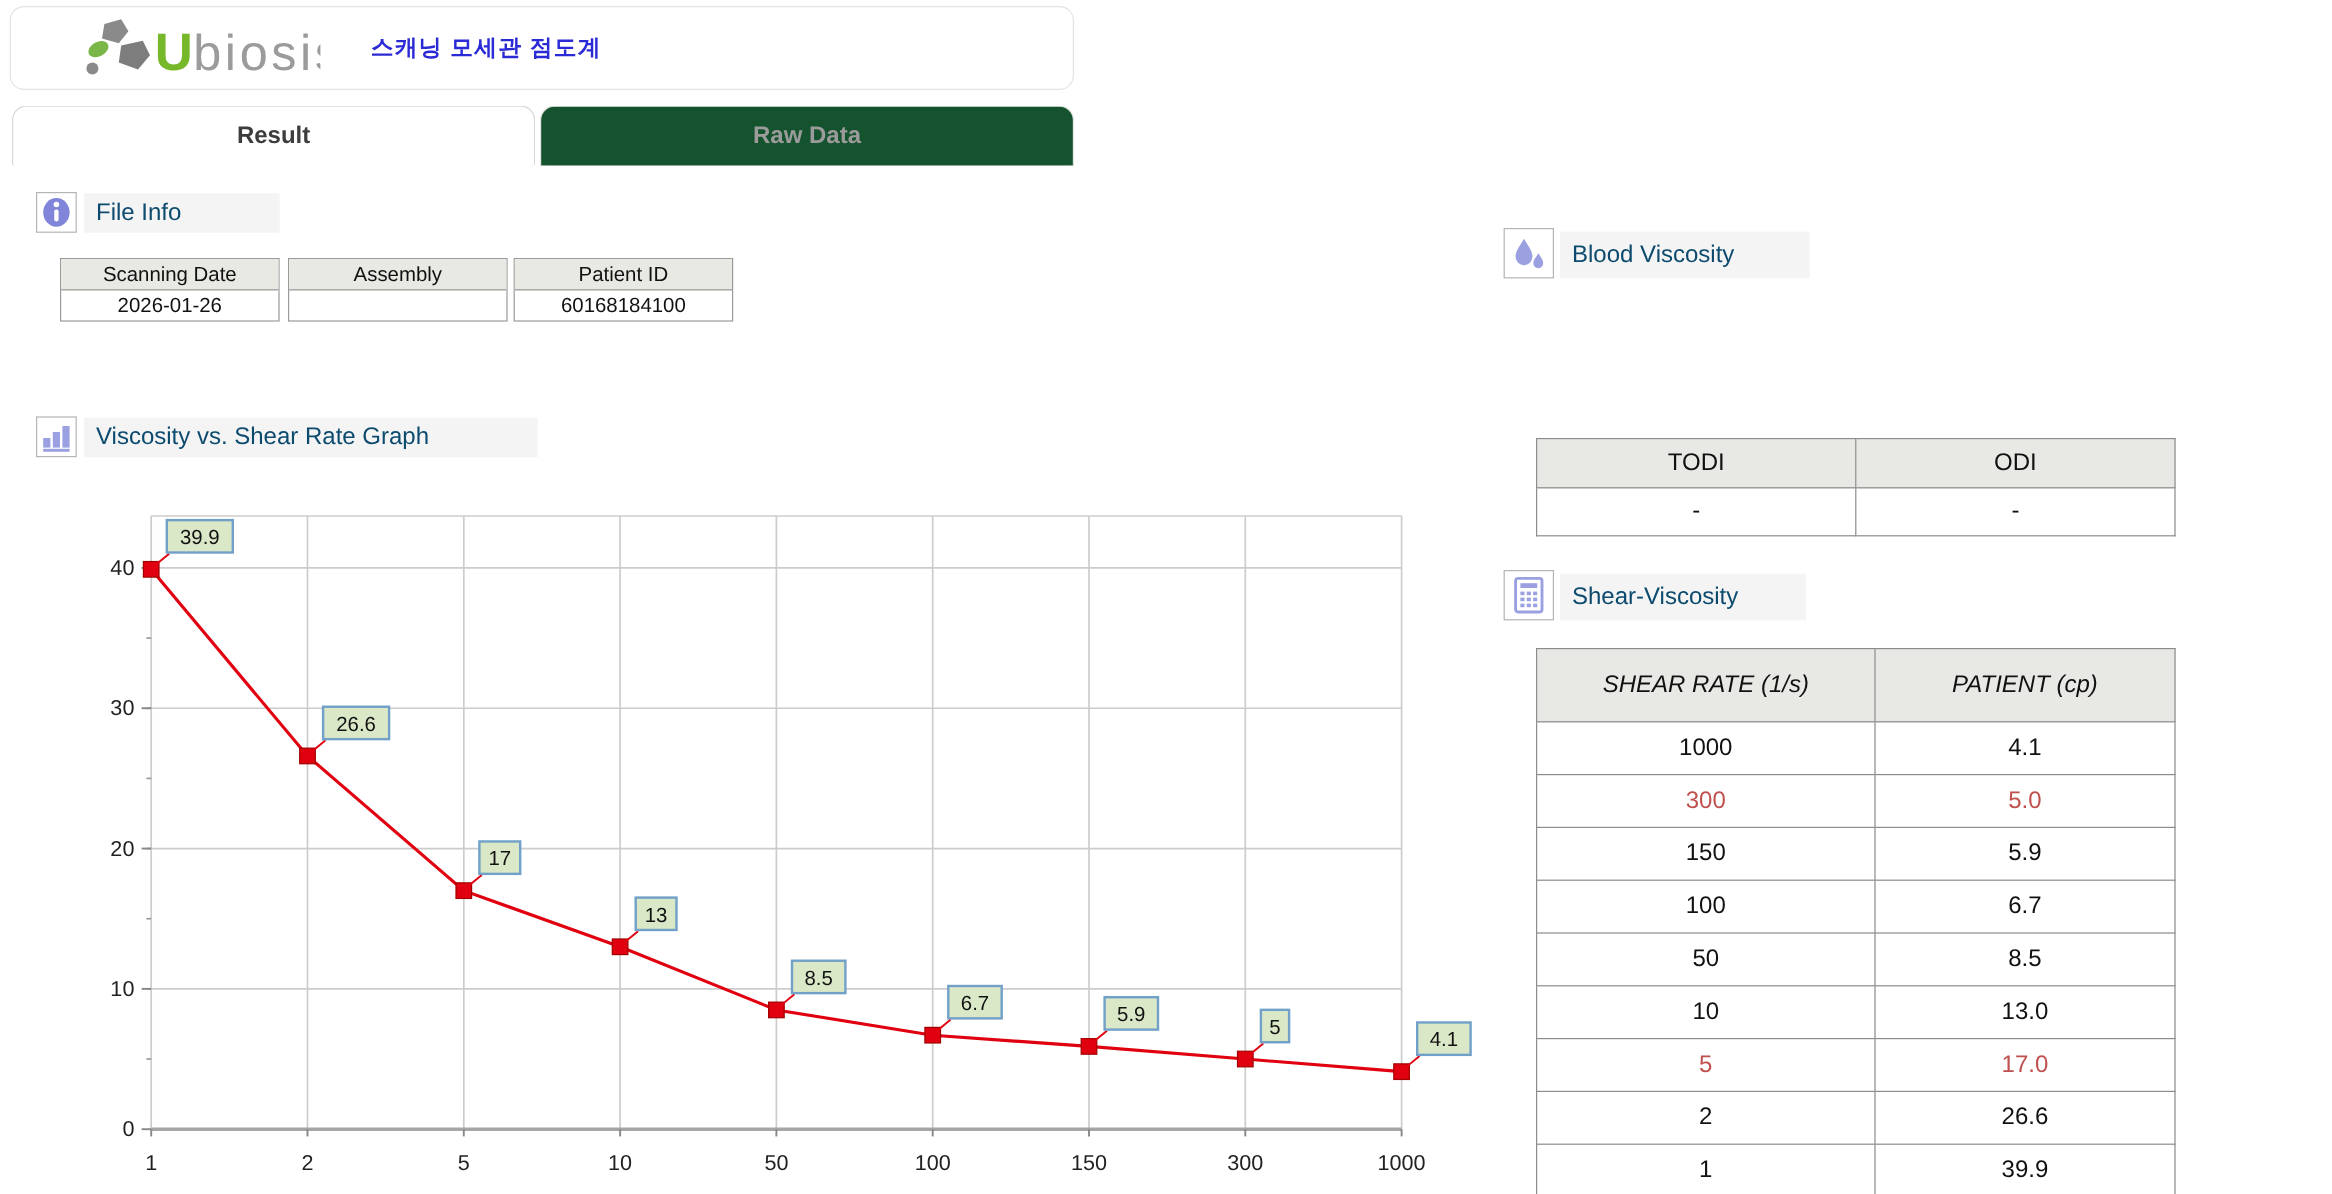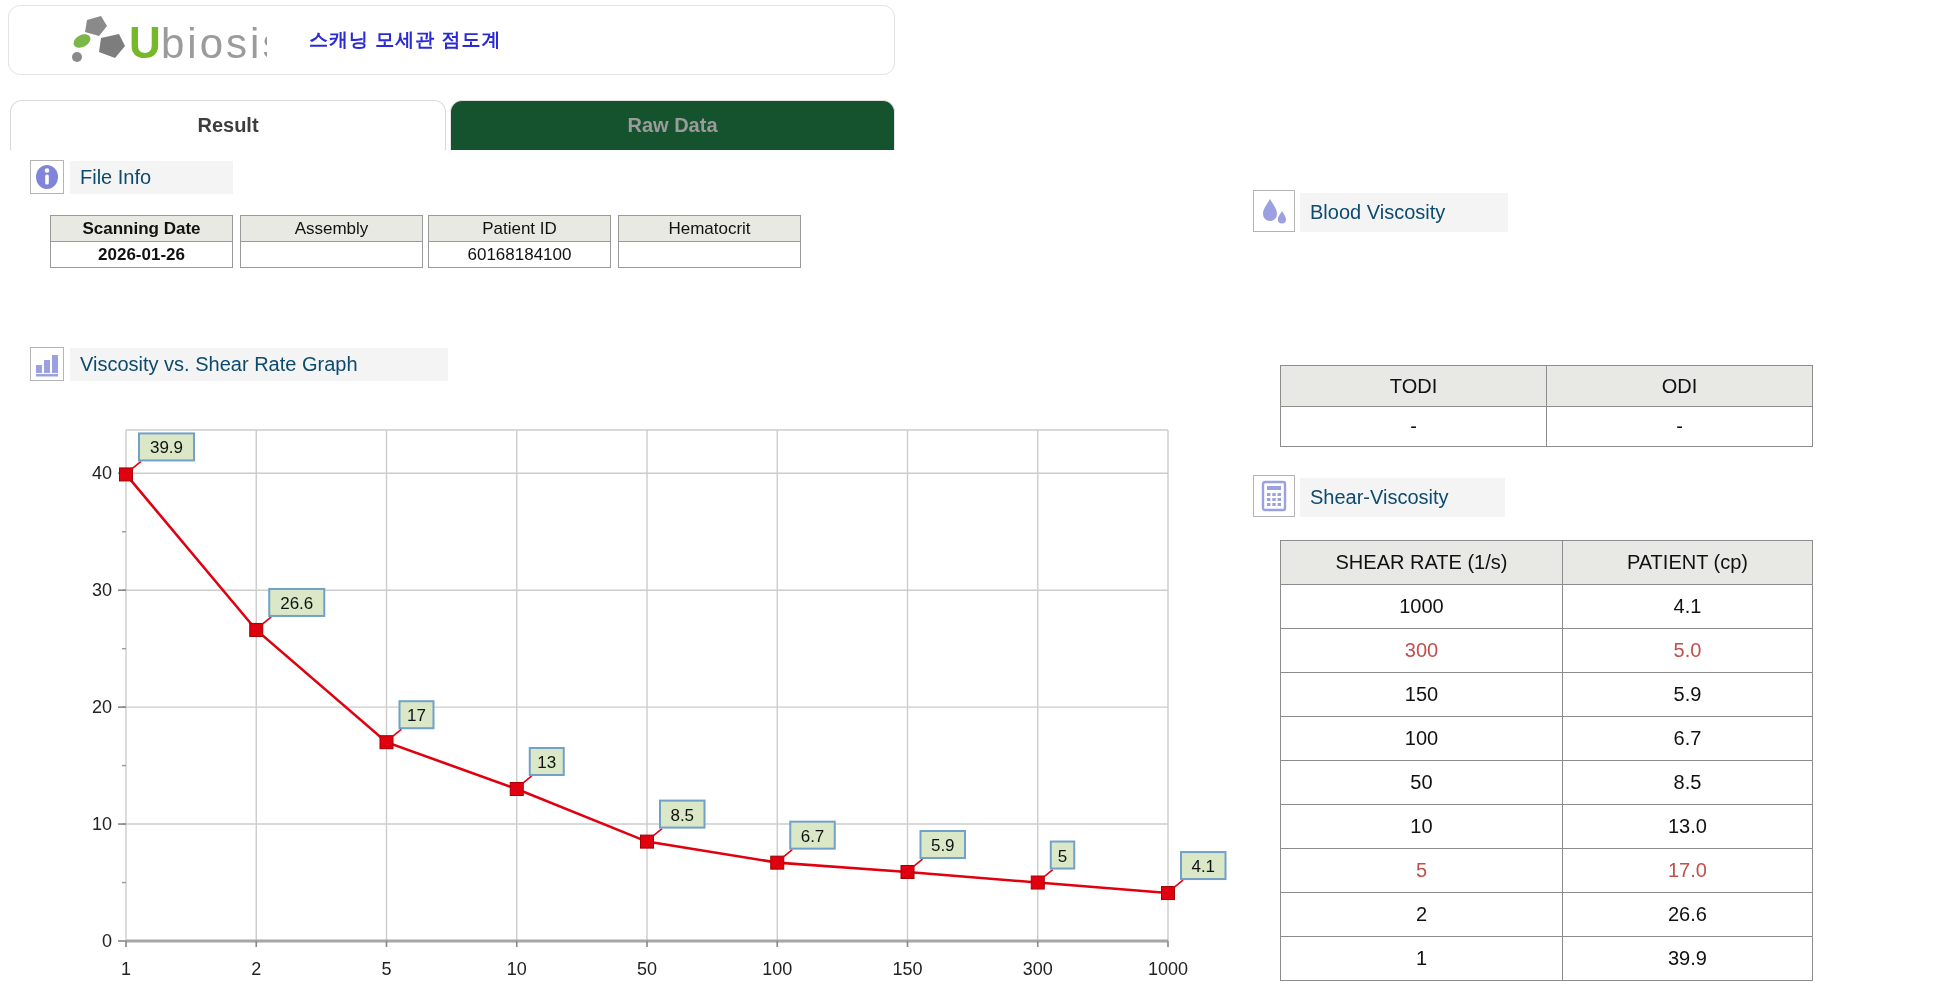--- a/index.html
+++ b/index.html
@@ -7,21 +7,21 @@
   #app { position:relative; width:1943px; height:995px; background:#fff; overflow:hidden; }
 
   
   .header-card { position:absolute; left:8px; top:5px; width:887px; height:70px;
     background:#fff; border:1px solid #e3e3e3; border-radius:12px;
     display:flex; align-items:center; }
   .logo { margin-left:58px; height:52px; }
   .app-title { margin-left:42px; font-size:19px; font-weight:bold; color:#2b2bd6; letter-spacing:1px; }
 
   
-  .tab { position:absolute; top:100px; height:50px; display:flex; align-items:center; justify-content:center;
+  .tab { position:absolute; top:88px; height:50px; display:flex; align-items:center; justify-content:center;
     font-size:20px; font-weight:bold; border-radius:12px 12px 0 0; cursor:pointer; }
   .tab-active { left:10px; width:436px; background:#fff; border:1px solid #d9d9d9; border-bottom:none; color:#3d3d3d; }
   .tab-inactive { left:450px; width:445px; background:#14532d; border:1px solid #e3e3e3; border-bottom:none; color:#9b9b9b; }
 
   
   .sec-icon-box { position:absolute; width:34px; height:34px; background:#fff; border:1px solid #b4b4b4;
     display:flex; align-items:center; justify-content:center; }
   .sec-title { position:absolute; height:33px; background:#f4f4f4; display:flex; align-items:center;
     padding:0 18px 0 10px; font-size:20px; color:#0c4a6e; white-space:nowrap; }
 
@@ -32,21 +32,21 @@
   .fi-val { height:25px; text-align:center; font-size:17px; line-height:25px; color:#111; }
 
   
   .rtable { position:absolute; left:1280px; width:533px; border-collapse:collapse; table-layout:fixed; }
   .rtable th, .rtable td { border:1px solid #8c8c8c; text-align:center; font-size:20px; font-weight:normal; color:#111; }
   .rtable th { background:#e8e8e4; }
   .rtable .hl { color:#c0504d; }
 
   .bv-table th { height:42px; } .bv-table td { height:44px; }
   .idx-table th { height:41px; } .idx-table td { height:40px; }
-  .sv-table th { height:44px; } .sv-table td { height:44px; }
+  .sv-table th { height:61px;font-style:italic; } .sv-table td { height:44px; }
 
   .chart-svg { position:absolute; left:60px; top:405px; }
 </style>
 </head>
 <body>
 
 <div id="app">
 
   <div class="header-card">
     <svg class="logo" width="200" height="52" viewBox="0 0 200 52">
@@ -65,35 +65,31 @@
 
   <div class="sec-icon-box" style="left:30px; top:160px;">
     <svg width="26" height="26" viewBox="0 0 26 26">
       <ellipse cx="13" cy="13" rx="11" ry="12" fill="#8185d9"></ellipse>
       <rect x="11.2" y="10.5" width="3.6" height="10" rx="1.5" fill="#fff"></rect>
       <circle cx="13" cy="6.5" r="2.3" fill="#fff"></circle>
     </svg>
   </div>
   <div class="sec-title" style="left:70px; top:161px; width:163px;">File Info</div>
 
-  <div class="fi-box" style="left:50px;font-weight:bold;">
+  <div class="fi-box" style="left:50px;">
     <div class="fi-head">Scanning Date</div>
     <div class="fi-val">2026-01-26</div>
   </div>
   <div class="fi-box" style="left:240px;">
     <div class="fi-head">Assembly</div>
     <div class="fi-val"></div>
   </div>
   <div class="fi-box" style="left:428px;">
     <div class="fi-head">Patient ID</div>
     <div class="fi-val">60168184100</div>
-  </div>
-  <div class="fi-box" style="left:618px;">
-    <div class="fi-head">Hematocrit</div>
-    <div class="fi-val"></div>
   </div>
 
   <div class="sec-icon-box" style="left:30px; top:347px;">
     <svg width="26" height="26" viewBox="0 0 26 26">
       <rect x="2" y="14" width="6" height="8" fill="#9ba0e0"></rect>
       <rect x="10" y="9" width="6" height="13" fill="#9ba0e0"></rect>
       <rect x="18" y="4" width="6" height="18" fill="#9ba0e0"></rect>
       <rect x="2" y="23" width="22" height="2.5" fill="#9ba0e0"></rect>
     </svg>
   </div>

